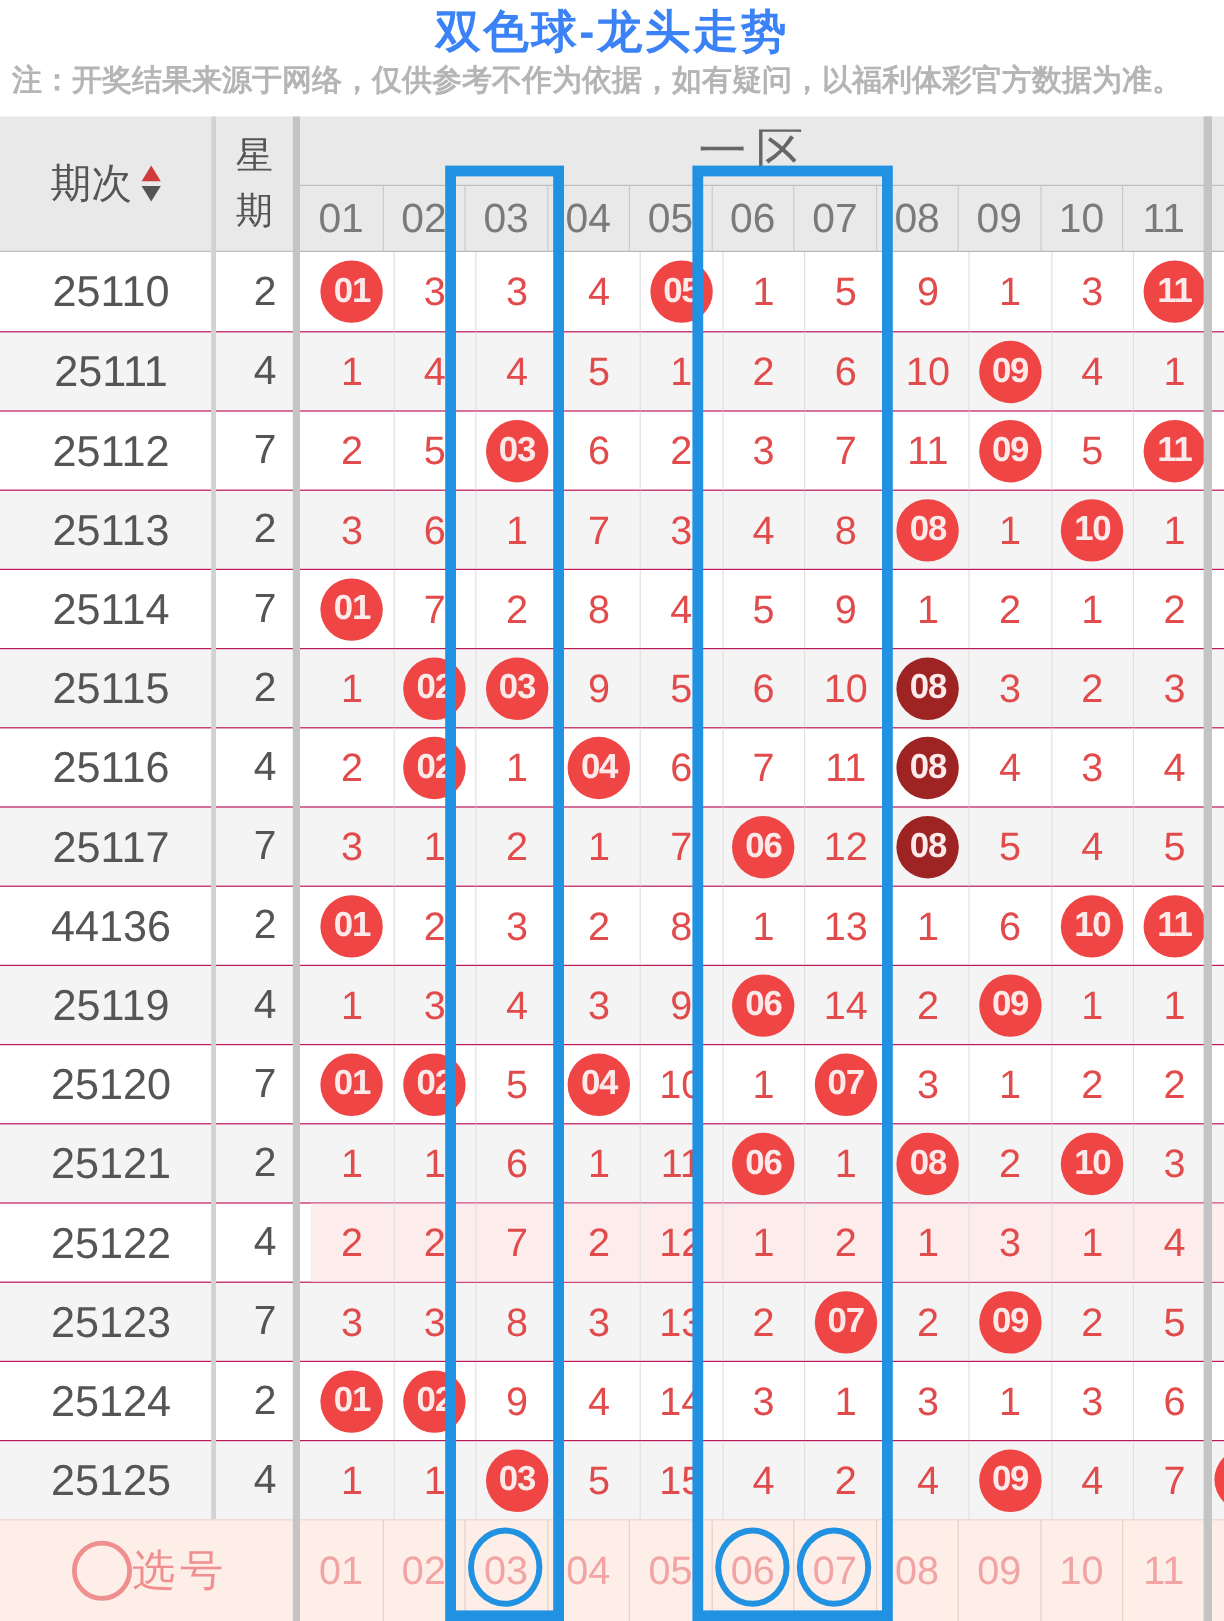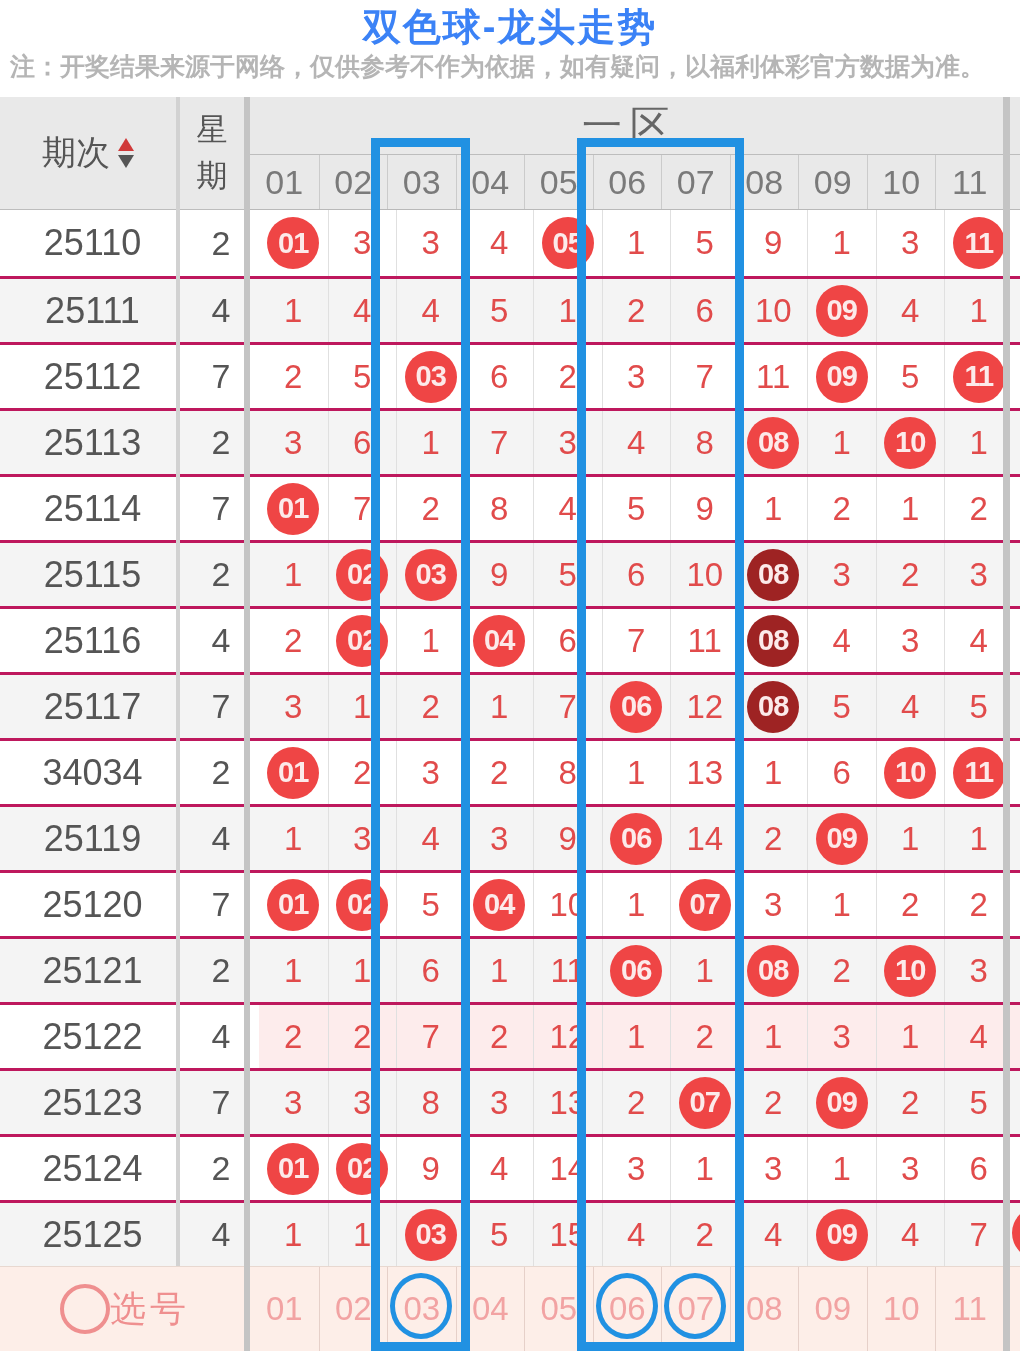--- a/index.html
+++ b/index.html
@@ -26,21 +26,21 @@
            font-size:34px;color:#7a7a7a;border-left:1px solid #cbcbcb;box-sizing:border-box;}
   .colHead.first{border-left:none;}
   
   .vline{position:absolute;z-index:3;}
   #vline1{left:176px;top:97px;width:4px;height:1169px;background:#d2d2d2;}
   #vline2{left:244px;top:97px;width:6px;height:1254px;background:#c4c4c4;}
   #vline3{left:1003px;top:97px;width:7px;height:1254px;background:#c4c4c4;}
   
   #rows{position:absolute;left:0;top:210px;width:1020px;z-index:1;}
   .row{display:flex;height:66px;box-sizing:border-box;}
-  .row+.row{border-top:3px solid #be185d;}
+  .row+.row{border-top:1px solid #be185d;}
   .row.alt{background:#f4f4f4;}
   .pcell{width:185px;flex:none;display:flex;align-items:center;justify-content:center;font-size:36px;color:#555;}
   .sp1{width:4px;flex:none;}
   .wcell{width:64px;flex:none;display:flex;align-items:center;justify-content:center;font-size:34px;color:#555;}
   .sp2{width:6px;flex:none;}
   .ncell{width:68.5px;flex:none;display:flex;align-items:center;justify-content:center;
          font-size:33px;color:#e14b4b;border-left:1px solid #e0e0e0;box-sizing:border-box;}
   .ncell.first{border-left:none;}
   .sp3{width:6px;flex:none;}
   .sliver{width:10.5px;flex:none;}
@@ -288,21 +288,21 @@
         <div class="ncell">
           <span class="ball dark">08</span>
         </div>
         <div class="ncell">5</div>
         <div class="ncell">4</div>
         <div class="ncell">5</div>
         <div class="sp3"></div>
         <div class="sliver"></div>
       </div>
       <div class="row">
-        <div class="pcell">34034</div>
+        <div class="pcell">44136</div>
         <div class="sp1"></div>
         <div class="wcell">2</div>
         <div class="sp2"></div>
         <div class="ncell first">
           <span class="ball">01</span>
         </div>
         <div class="ncell">2</div>
         <div class="ncell">3</div>
         <div class="ncell">2</div>
         <div class="ncell">8</div>

